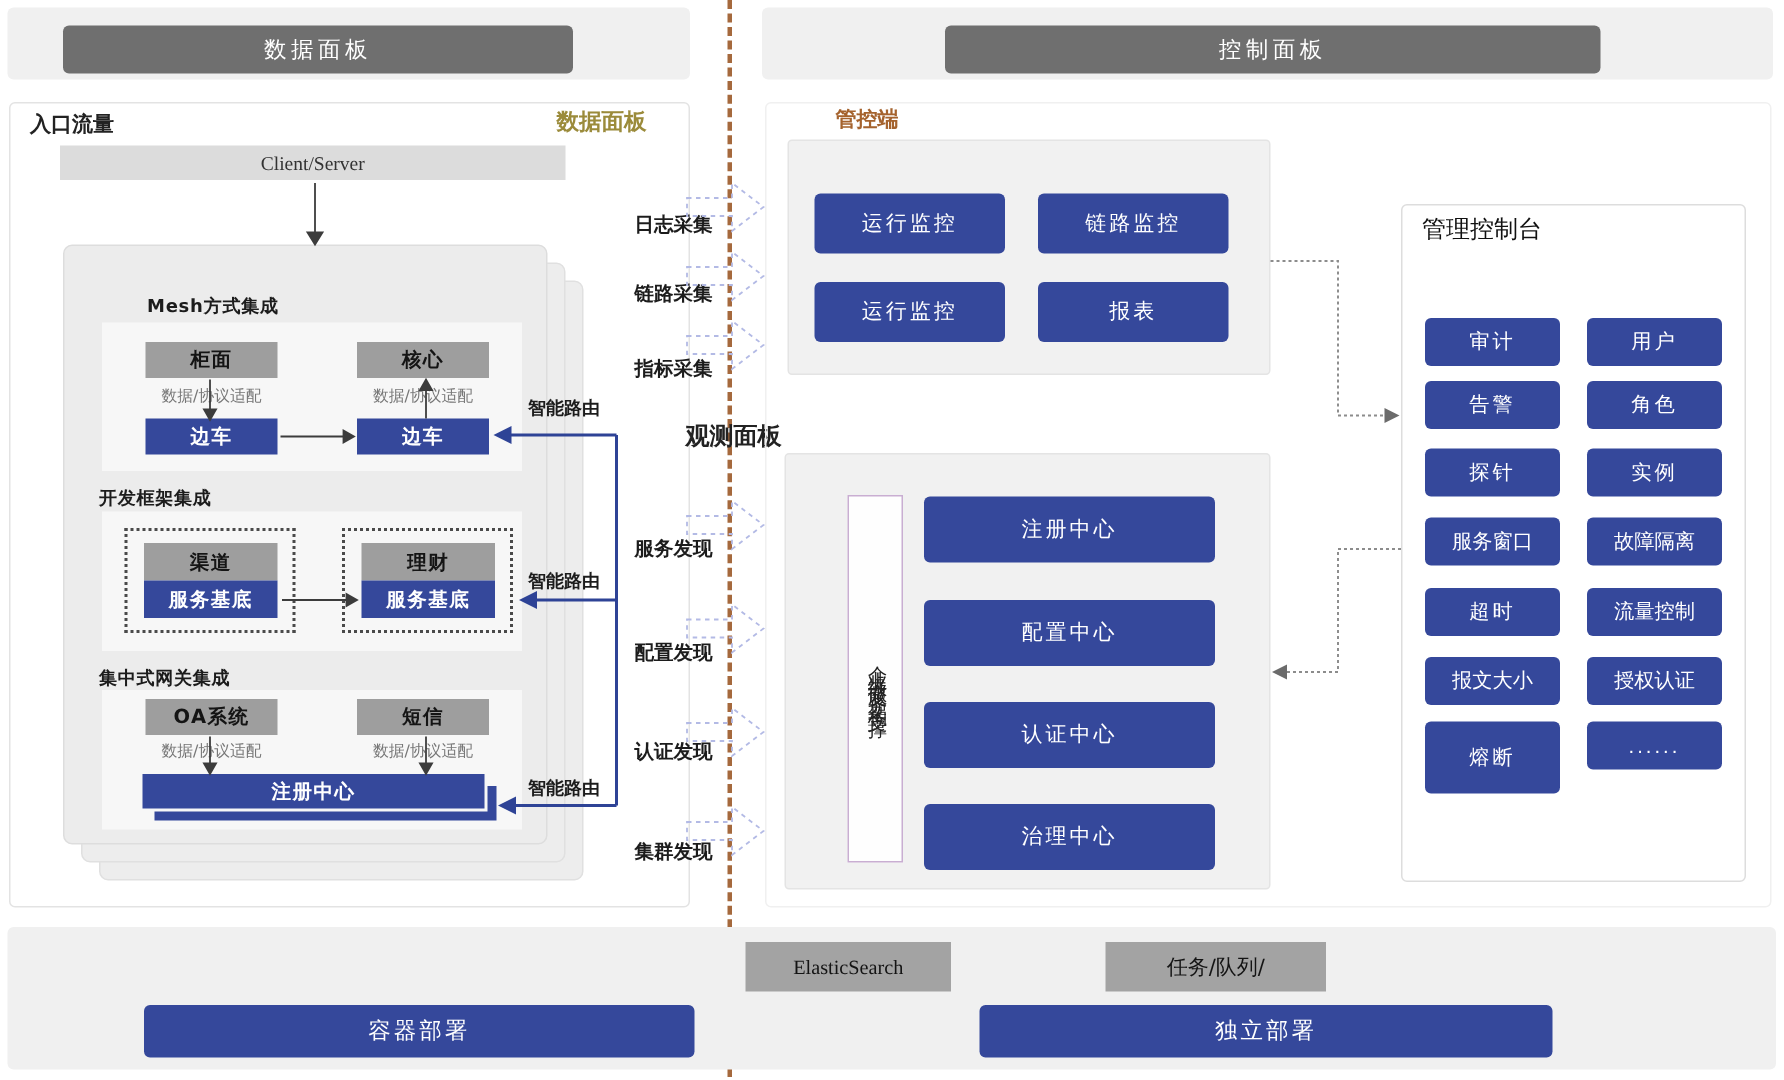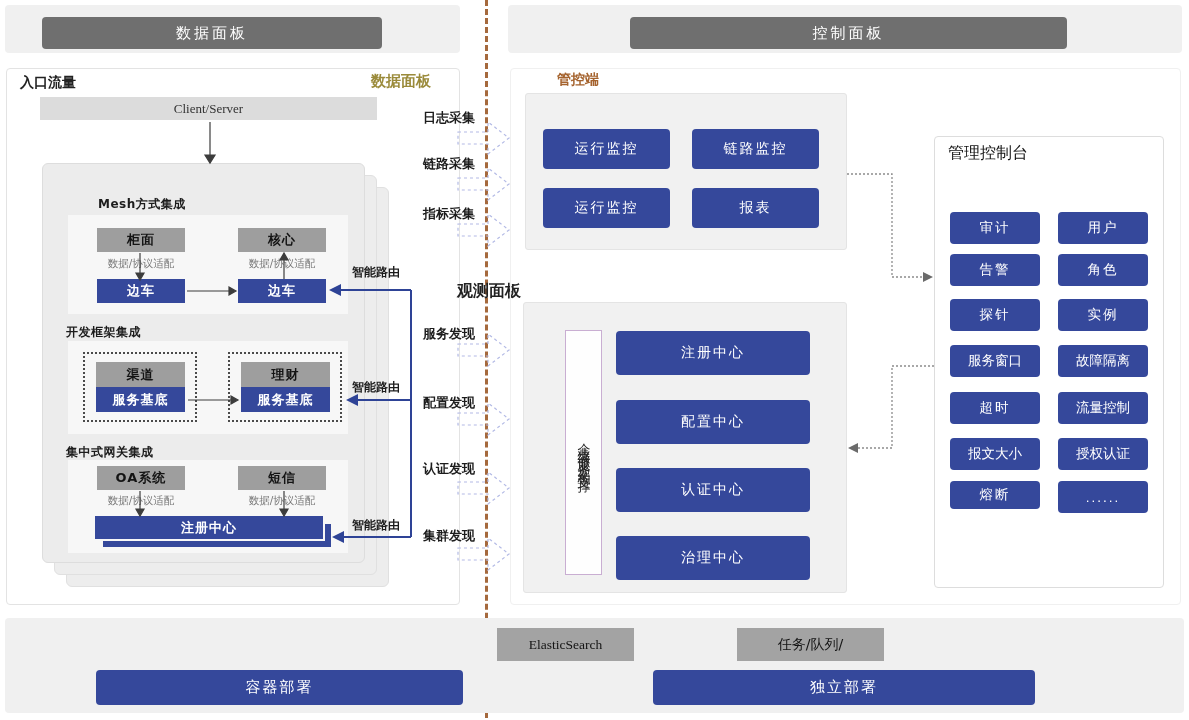--- a/index.html
+++ b/index.html
@@ -17,21 +17,21 @@
   .graybox{position:absolute;background:#9e9e9e;color:#141414;font-weight:bold;font-size:13px;
            display:flex;align-items:center;justify-content:center;letter-spacing:1px;}
   .bluebox{position:absolute;background:#35489b;color:#fff;font-weight:bold;font-size:13px;
            display:flex;align-items:center;justify-content:center;letter-spacing:1px;}
   .bluebtn{position:absolute;background:#35489b;color:#fff;font-size:14px;border:none;border-radius:4px;
            display:flex;align-items:center;justify-content:center;letter-spacing:2px;cursor:pointer;}
   .graybtn{position:absolute;background:#a3a3a3;color:#141414;font-size:14px;
            display:flex;align-items:center;justify-content:center;letter-spacing:2px;}
   .sectitle{position:absolute;font-size:12px;font-weight:bold;color:#1c1c1c;letter-spacing:.5px;}
   .adapter{position:absolute;font-size:10.5px;color:#777;text-align:center;width:98px;}
-  .flowlabel{position:absolute;font-size:13px;font-weight:bold;color:#1c1c1c;}
+  .flowlabel{position:absolute;font-size:13px;font-weight:bold;color:#1c1c1c;margin-top:32px;}
   .routelabel{position:absolute;font-size:12px;font-weight:bold;color:#1c1c1c;}
   .dottedbox{position:absolute;border:2px dotted #4a4a4a;box-sizing:border-box;}
   .sep{position:absolute;border-left:3px dashed #a5693d;width:0;}
   .mono{font-family:Liberation Serif, serif;}
   .vert{writing-mode:vertical-lr;text-orientation:upright;letter-spacing:4px;font-size:13px;color:#222;
         display:flex;align-items:center;justify-content:center;}
   svg.overlay{position:absolute;left:0;top:0;pointer-events:none;z-index:6;}
 </style>
 </head>
 <body>
@@ -117,21 +117,21 @@
   <button class="bluebtn" style="left:950px;top:254px;width:90px;height:32px;font-size:13.5px;">告警</button>
   <button class="bluebtn" style="left:1058px;top:254px;width:90px;height:32px;font-size:13.5px;">角色</button>
   <button class="bluebtn" style="left:950px;top:299px;width:90px;height:32px;font-size:13.5px;">探针</button>
   <button class="bluebtn" style="left:1058px;top:299px;width:90px;height:32px;font-size:13.5px;">实例</button>
   <button class="bluebtn" style="left:950px;top:345px;width:90px;height:32px;font-size:13.5px;letter-spacing:0;">服务窗口</button>
   <button class="bluebtn" style="left:1058px;top:345px;width:90px;height:32px;font-size:13.5px;letter-spacing:0;">故障隔离</button>
   <button class="bluebtn" style="left:950px;top:392px;width:90px;height:32px;font-size:13.5px;">超时</button>
   <button class="bluebtn" style="left:1058px;top:392px;width:90px;height:32px;font-size:13.5px;letter-spacing:0;">流量控制</button>
   <button class="bluebtn" style="left:950px;top:438px;width:90px;height:32px;font-size:13.5px;letter-spacing:0;">报文大小</button>
   <button class="bluebtn" style="left:1058px;top:438px;width:90px;height:32px;font-size:13.5px;letter-spacing:0;">授权认证</button>
-  <button class="bluebtn" style="left:950px;top:481px;width:90px;height:28px;font-size:13.5px;">熔断</button>
+  <button class="bluebtn" style="left:950px;top:481px;width:90px;height:48px;font-size:13.5px;">熔断</button>
   <button class="bluebtn" style="left:1058px;top:481px;width:90px;height:32px;font-size:13.5px;">......</button>
 
   <div class="band" style="left:5px;top:618px;width:1179px;height:95px;"></div>
   <div class="graybtn mono" style="left:497px;top:628px;width:137px;height:33px;letter-spacing:0;font-size:13.5px;">ElasticSearch</div>
   <div class="graybtn" style="left:737px;top:628px;width:147px;height:33px;letter-spacing:0;">任务/队列/</div>
   <button class="bluebtn" style="left:96px;top:670px;width:367px;height:35px;font-size:15px;">容器部署</button>
   <button class="bluebtn" style="left:653px;top:670px;width:382px;height:35px;font-size:15px;">独立部署</button>
 
   <svg class="overlay" width="1189" height="720" viewBox="0 0 1189 720">
     <defs>

